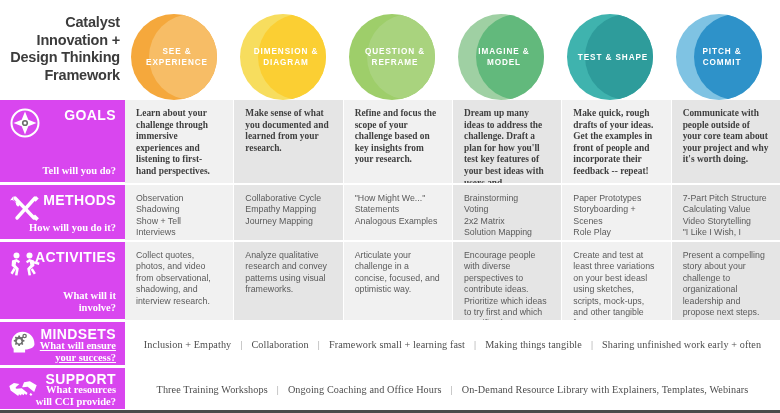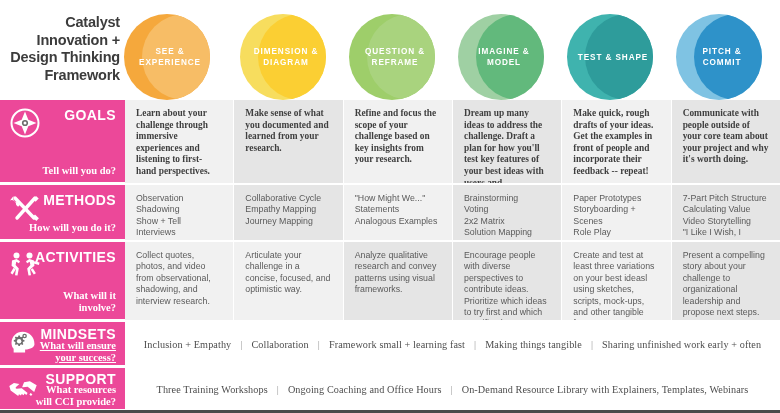--- a/index.html
+++ b/index.html
@@ -47,21 +47,21 @@
     position:absolute;left:0;top:100px;width:780px;height:313px;
     border-bottom:3px solid #4a4a4a;box-sizing:border-box;
   }
   .row{
     position:relative;width:780px;box-sizing:border-box;
     border-top:2px solid #ffffff;
   }
   .row:first-child{border-top:none;}
   .rowhead{
     position:absolute;left:0;top:0;width:125px;height:100%;
-    background:#ec4899;box-sizing:border-box;
+    background:#d946ef;box-sizing:border-box;
     border-bottom:1px solid #ffffff;
   }
   .rh-title{
     position:absolute;right:9px;top:7px;
     font-family:"Liberation Sans",sans-serif;
     font-size:14px;font-weight:700;color:#ffffff;letter-spacing:0.4px;
   }
   .rh-sub{
     position:absolute;right:9px;bottom:5px;left:28px;
     text-align:right;
@@ -116,21 +116,21 @@
   #row-mindsets .rh-icon,#row-support .rh-icon{top:5px;width:30px;height:30px;}
 </style>
 </head>
 <body>
 
 <div id="frame">
 
   <div id="topband">
     <div id="title">Catalyst<br>Innovation +<br>Design Thinking<br>Framework</div>
     <div id="circles">
-        <div class="circle-wrap" style="left: 124px;">
+        <div class="circle-wrap" style="left: 131px;">
           <div class="circle" style="background: rgb(245, 168, 60);"></div>
           <div class="lens" style="background: rgb(247, 189, 102);"></div>
           <div class="clabel">SEE &amp;<br>EXPERIENCE</div>
         </div>
         <div class="circle-wrap" style="left: 240px;">
           <div class="circle" style="background: rgb(247, 221, 94);"></div>
           <div class="lens" style="background: rgb(251, 207, 51);"></div>
           <div class="clabel">DIMENSION &amp;<br>DIAGRAM</div>
         </div>
         <div class="circle-wrap" style="left: 349px;">
@@ -220,22 +220,22 @@
               <path d="M26.2 13.2 l5.3 1.4 -0.6 2.3 -5.3 -1.3 Z"></path>
               <path d="M24.8 20.2 l3.1 5.1 -2.1 1.3 -3.2 -5.1 Z"></path>
             </g>
           </svg>
         </span>
         <span class="rh-title">ACTIVITIES</span>
         <span class="rh-sub">What will it involve?</span>
       </div>
       <div class="cells">
           <div class="cell shade sans">Collect quotes, photos, and video from observational, shadowing, and interview research.</div>
+          <div class="cell plain sans">Analyze qualitative research and convey patterns using visual frameworks.</div>
           <div class="cell shade sans">Articulate your challenge in a concise, focused, and optimistic way.</div>
-          <div class="cell plain sans">Analyze qualitative research and convey patterns using visual frameworks.</div>
           <div class="cell plain sans">Encourage people with diverse perspectives to contribute ideas. Prioritize which ideas to try first and which specific elements to test.</div>
           <div class="cell shade sans">Create and test at least three variations on your best ideasl using sketches, scripts, mock-ups, and other tangible formats.</div>
           <div class="cell plain sans">Present a compelling story about your challenge to organizational leadership and propose next steps.</div>
         </div>
     </div>
 
     <div class="row" id="row-mindsets">
       <div class="rowhead">
         <span class="rh-icon">
           <svg width="30" height="30" viewBox="0 0 34 34">

